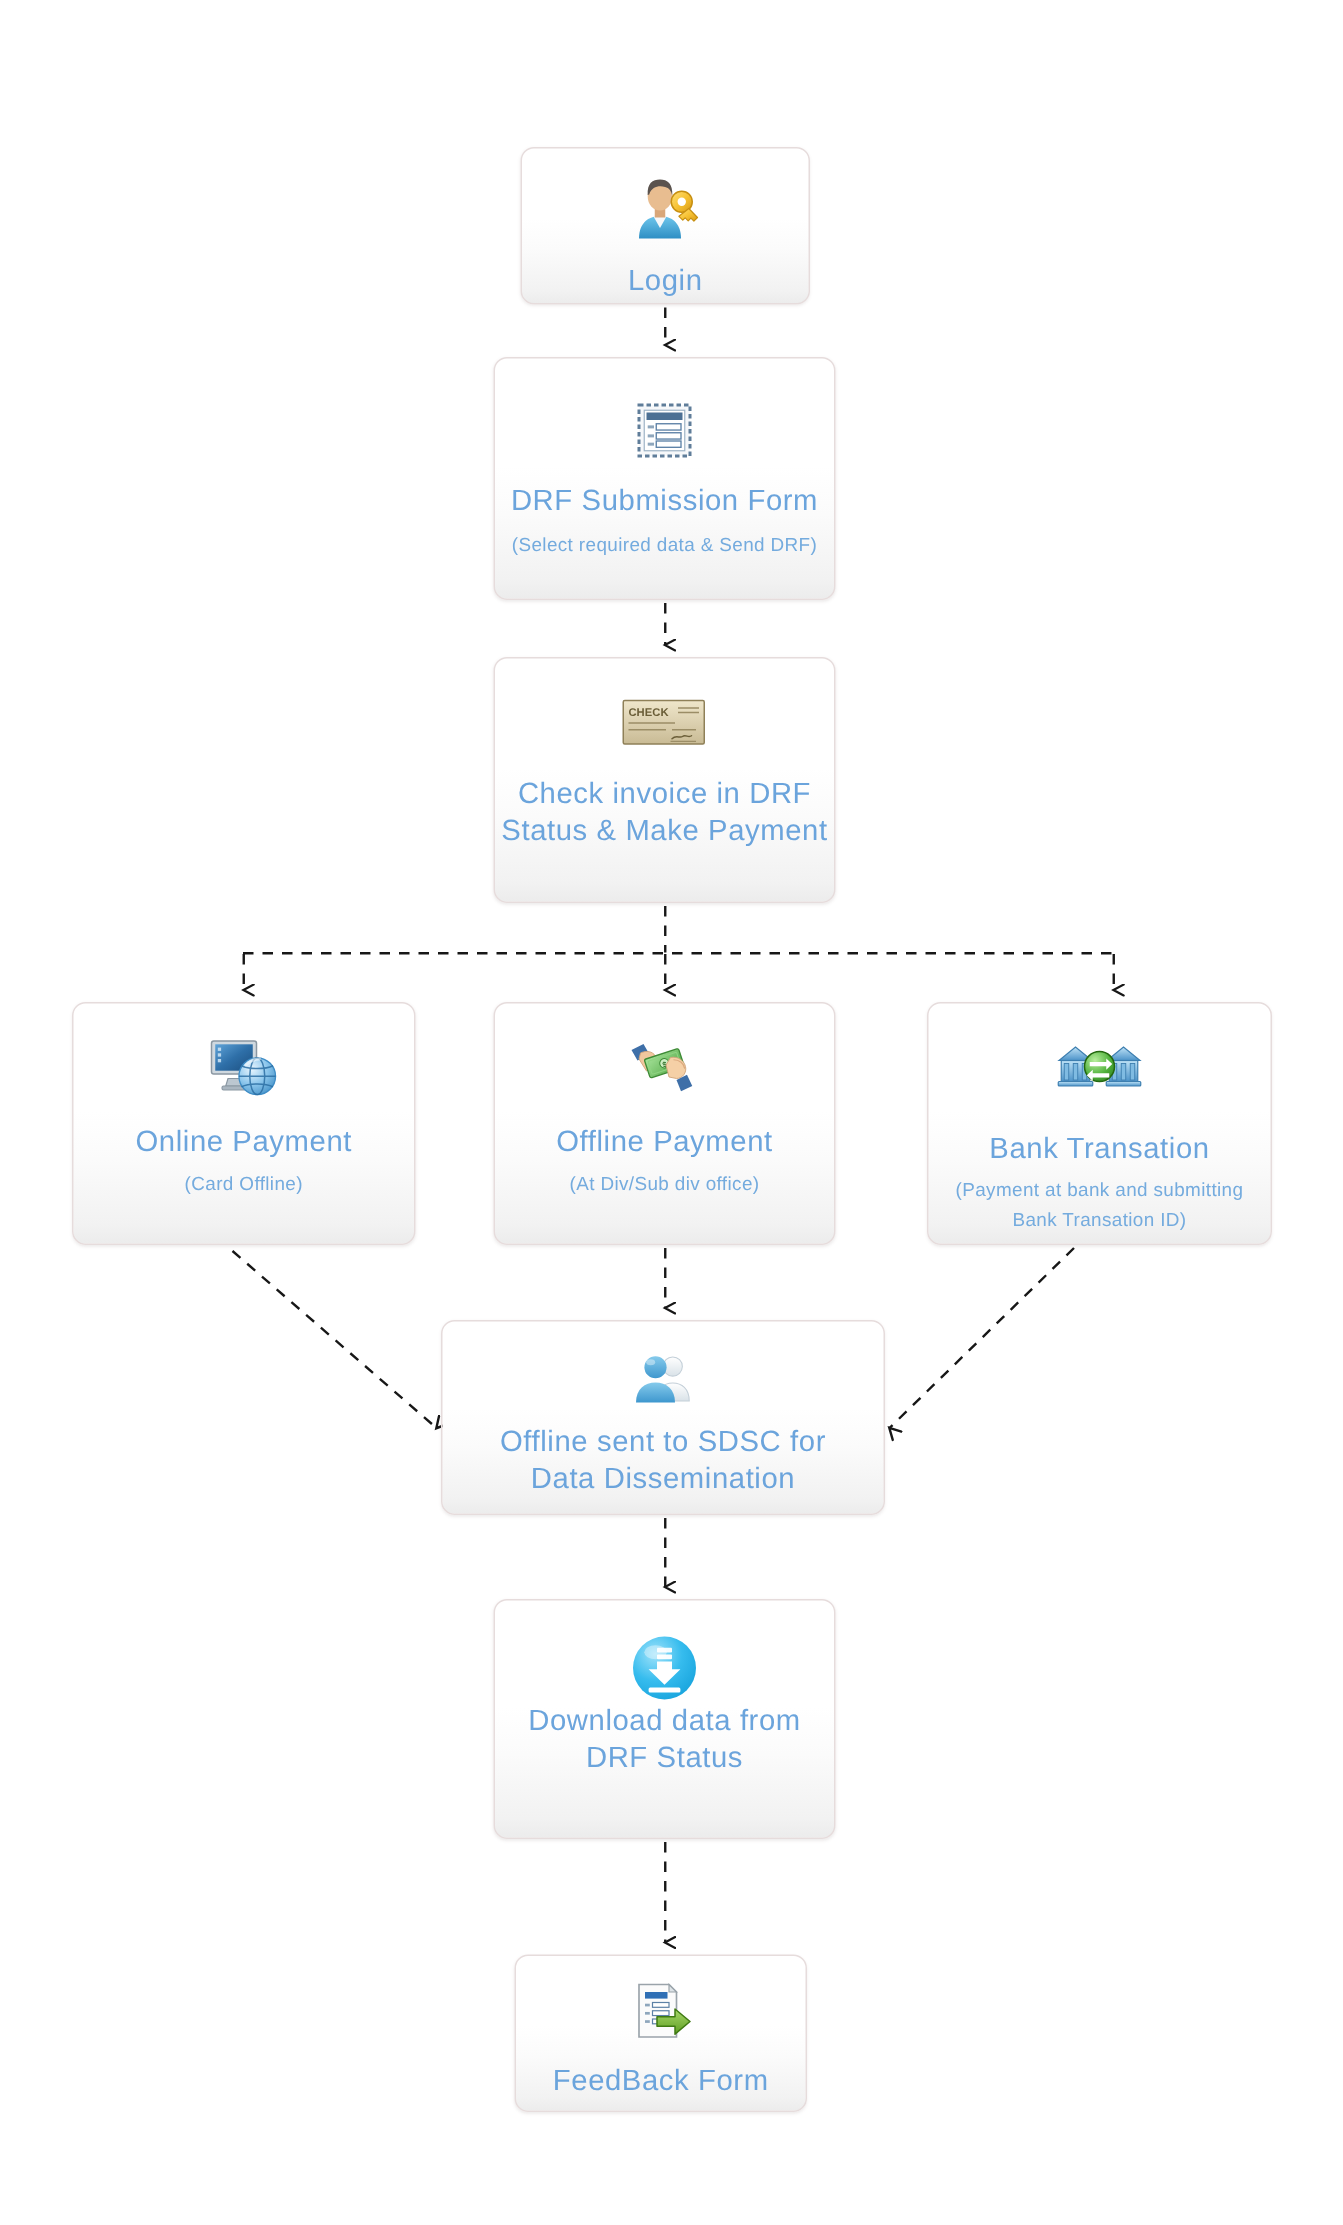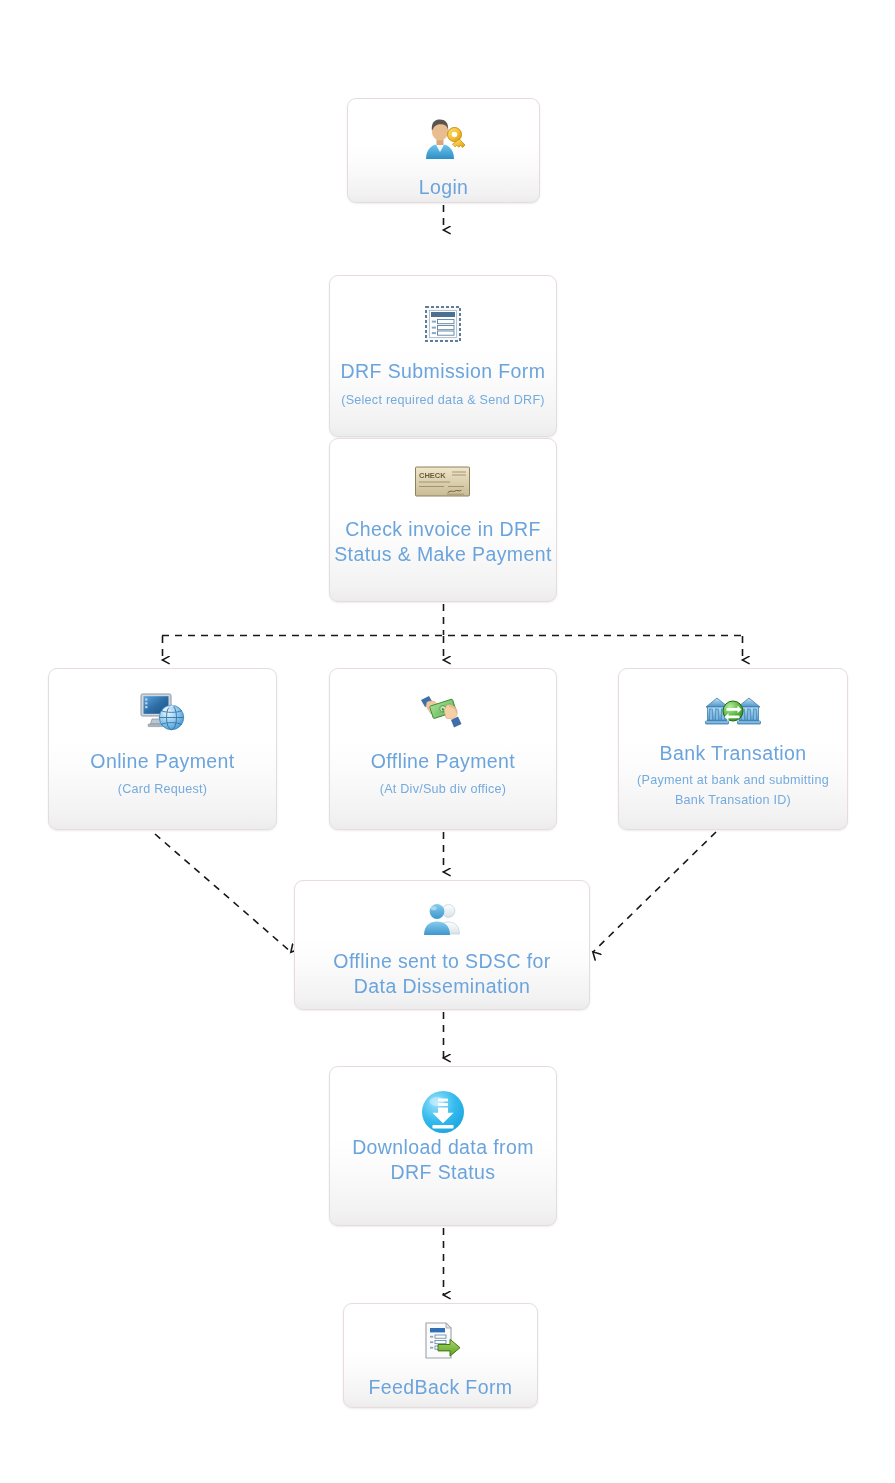--- a/index.html
+++ b/index.html
@@ -60,37 +60,37 @@
     letter-spacing: 0.25px;
     line-height: 1.62;
     font-weight: 400;
     white-space: pre-line;
   }
 
   
   #node-login      { left:347px; top:98px;   width:193px; height:105px; padding-top:19px; }
   #node-login .node-title { margin-top: 15px; }
 
-  #node-drf-form   { left:329px; top:238px;  width:228px; height:162px; padding-top:29px;margin-top:37px; }
+  #node-drf-form   { left:329px; top:238px;  width:228px; height:162px; padding-top:29px; }
   #node-drf-form .node-title { margin-top: 16px; }
   #node-drf-form .node-sub   { margin-top: 6px; }
 
   #node-check      { left:329px; top:438px;  width:228px; height:164px; padding-top:26px; }
   #node-check .node-title { margin-top: 18px; }
 
   #node-online     { left:48px;  top:668px;  width:229px; height:162px; padding-top:22px; }
   #node-online .node-title { margin-top: 16px; }
   #node-online .node-sub   { margin-top: 5px; }
 
   #node-offline    { left:329px; top:668px;  width:228px; height:162px; padding-top:22px; }
   #node-offline .node-title { margin-top: 16px; }
   #node-offline .node-sub   { margin-top: 5px; }
 
   #node-bank       { left:618px; top:668px;  width:230px; height:162px; padding-top:24px; }
-  #node-bank .node-title { margin-top: 14px; }
+  #node-bank .node-title { margin-top: 27px; }
   #node-bank .node-sub   { margin-top: 4px; text-align: center; }
 
   #node-sdsc       { left:294px; top:880px;  width:296px; height:130px; padding-top:20px; }
   #node-sdsc .node-title { margin-top: 12px; }
 
   #node-download   { left:329px; top:1066px; width:228px; height:160px; padding-top:22px; }
   #node-download .node-title { }
 
   #node-feedback   { left:343px; top:1303px; width:195px; height:105px; padding-top:17px; }
   #node-feedback .node-title { margin-top: 14px; }
@@ -248,21 +248,21 @@
         <g stroke="#2C6FA4" stroke-width="1" fill="none" opacity="0.85">
           <ellipse cx="32.5" cy="26.5" rx="5" ry="12.2"></ellipse>
           <line x1="20.3" y1="26.5" x2="44.7" y2="26.5"></line>
           <path d="M22,19.5 C27,22 38,22 43,19.5"></path>
           <path d="M22,33.5 C27,31 38,31 43,33.5"></path>
         </g>
         <path d="M25,19 a13,13 0 0 1 9,-4" stroke="#FFFFFF" stroke-width="2" fill="none" opacity="0.55" stroke-linecap="round"></path>
       </svg>
     </span>
     <div class="node-title">Online Payment</div>
-    <div class="node-sub">(Card Request)</div>
+    <div class="node-sub">(Card Offline)</div>
   </div>
 
   <div class="node" id="node-offline">
     <span class="node-icon">
       <svg width="46" height="42" viewBox="0 0 46 42" xmlns="http://www.w3.org/2000/svg">
         <defs>
           <linearGradient id="cashG" x1="0" y1="0" x2="1" y2="1">
             <stop offset="0" stop-color="#A8E39B"></stop>
               <stop offset="1" stop-color="#4FA744"></stop>
           </linearGradient>

